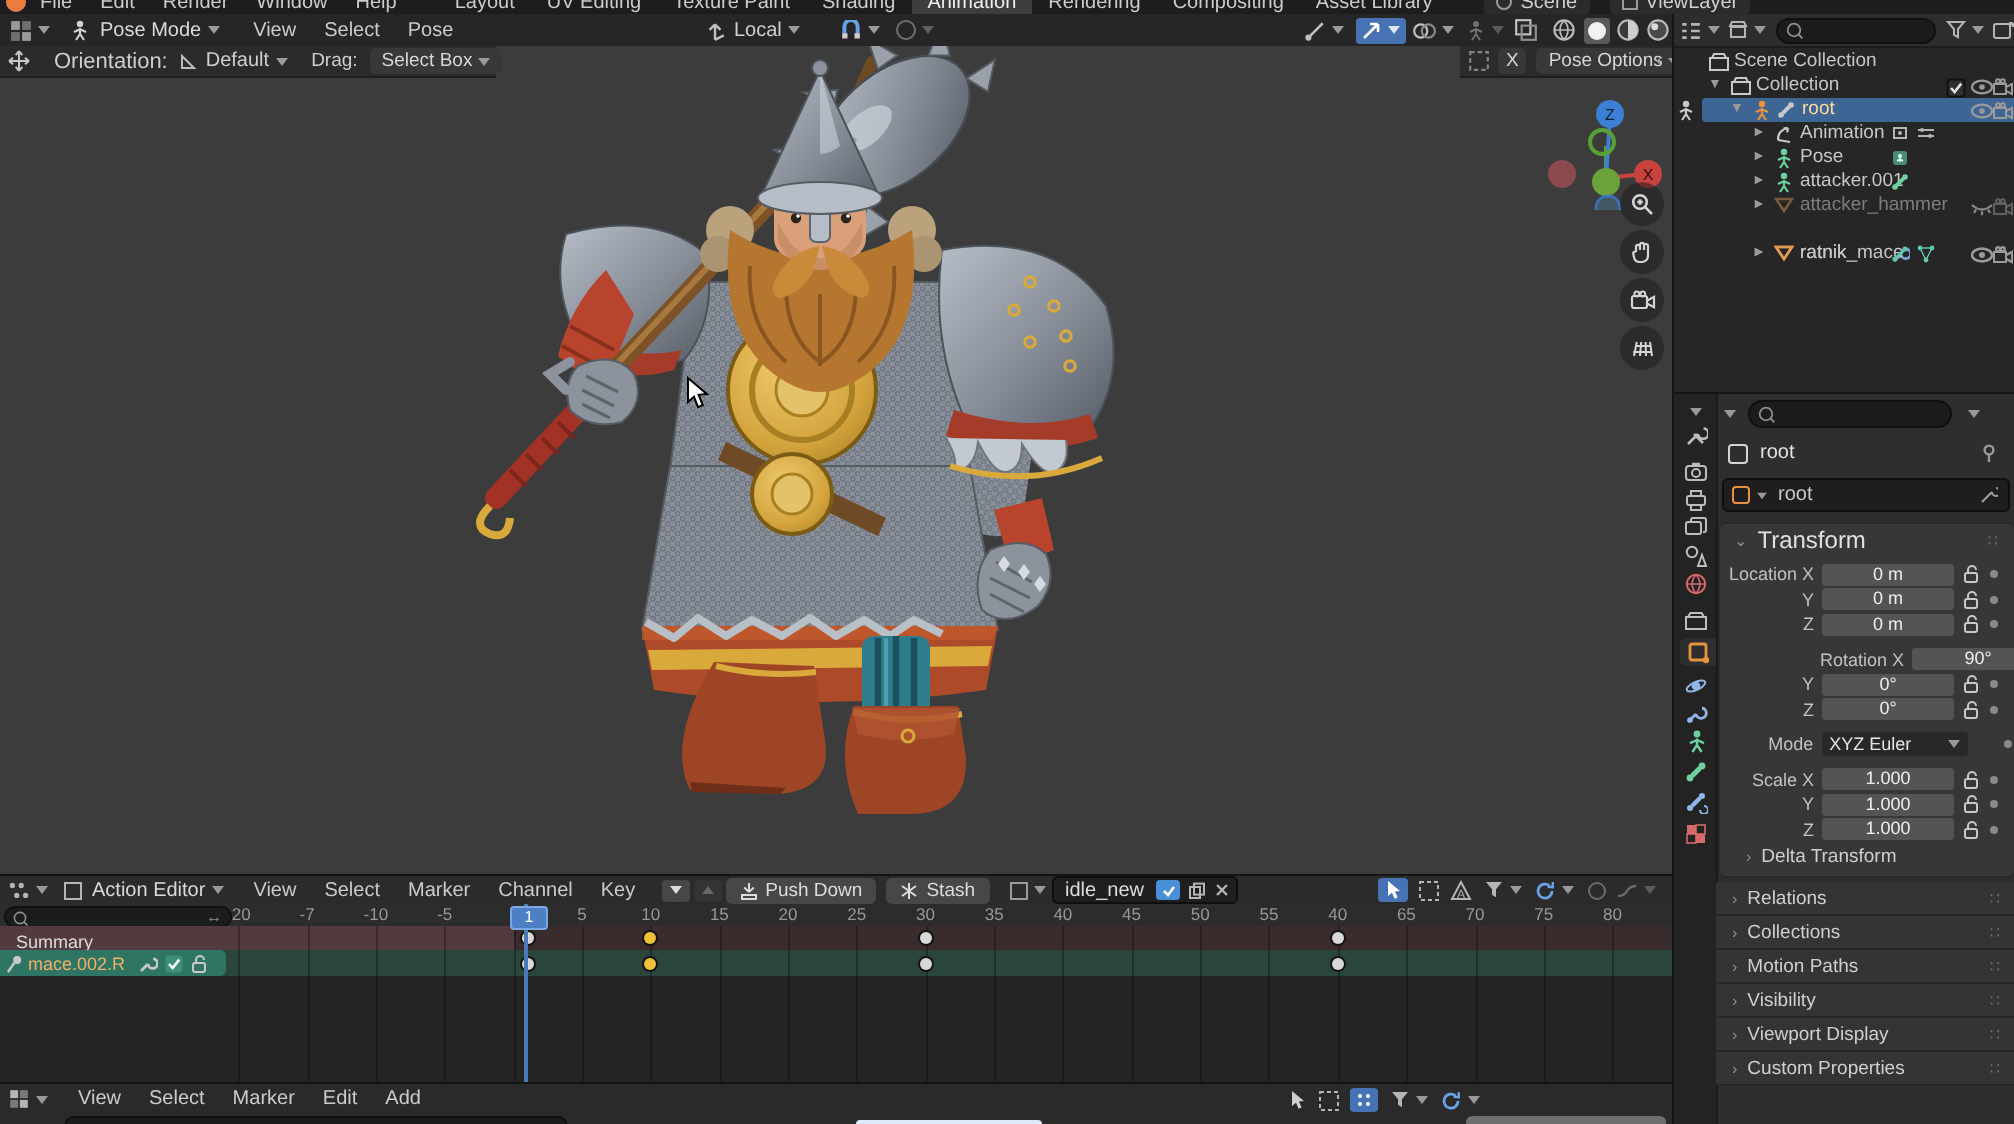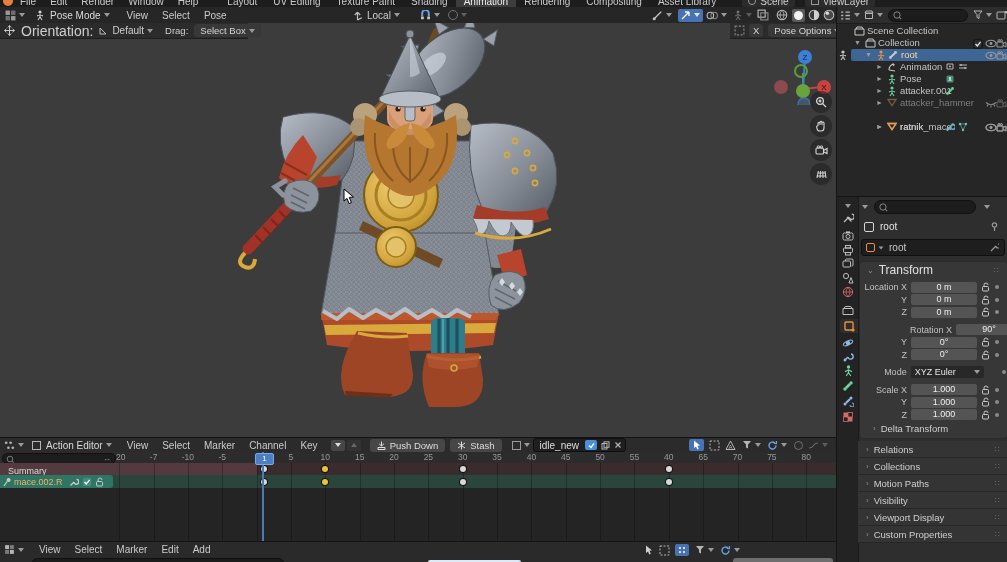--- a/index.html
+++ b/index.html
@@ -191,21 +191,21 @@
     </div>
 
     <div class="ab" style="left:0;top:16px;width:836px;height:414px;background:#3c3c3c;">
 
       <div class="ab f chip" style="left:0;top:0;width:248px;height:15px;border-bottom:1px solid #1e1e1e;">
         <span class="ico" style="margin-left:4px">
             <svg width="11" height="11" viewBox="0 0 10 10">
               <path d="M5 0.5 V9.5 M0.5 5 H9.5 M5 .5 l-1.5 1.8 M5 .5 l1.5 1.8 M.5 5 l1.8 -1.5 M.5 5 l1.8 1.5 M9.5 5 l-1.8 -1.5 M9.5 5 l-1.8 1.5 M5 9.5 l-1.5 -1.8 M5 9.5 l1.5 -1.8" stroke="#c9c9c9" stroke-width=".9" fill="none"></path>
             </svg>
           </span>
-        <span style="margin-left:6px;font-size:14px">Orientation:</span>
+        <span style="margin-left:12px;font-size:11px">Orientation:</span>
         <span class="ico" style="margin-left:5px">
             <svg width="10" height="10" viewBox="0 0 10 10">
               <path d="M2 8 L2 2 L8 8 Z" fill="none" stroke="#bbb"></path>
             </svg>
           </span>
         <span style="margin-left:4px">Default</span>
         <span class="caret"></span>
         <span style="margin-left:12px;font-size:9.5px">Drag:</span>
         <span class="ddbtn" style="margin-left:6px">
           <span>Select Box</span>
@@ -429,21 +429,21 @@
           <span class="menu">Marker</span>
           <span class="menu">Channel</span>
           <span class="menu">Key</span>
         </span>
       <span class="f r2" style="background:#474747;height:11px;padding:0 4px;margin-left:6px">
           <span class="caret" style="margin:0;border-top-color:#ddd"></span>
         </span>
       <span class="f r2" style="background:#3a3a3a;height:11px;padding:0 4px;margin-left:2px;opacity:.55">
           <span style="width:0;height:0;border-left:3px solid transparent;border-right:3px solid transparent;border-bottom:4px solid #9a9a9a;display:inline-block"></span>
         </span>
-      <span class="btn" style="margin-left:9px">
+      <span class="btn" style="margin-left:2px">
         <svg width="9" height="9" viewBox="0 0 9 9" style="margin-right:4px">
             <path d="M4.5 0.5 V5 M4.5 5 l-2.4 -2.2 M4.5 5 l2.4 -2.2 M1 6.5 h7 v2 h-7 Z" fill="none" stroke="#ddd" stroke-width="1"></path>
           </svg>
         <span>Push Down</span>
       </span>
       <span class="btn" style="margin-left:5px">
         <svg width="9" height="9" viewBox="0 0 9 9" style="margin-right:4px">
             <path d="M4.5 0.5 V8.5 M1 2 L8 7 M8 2 L1 7" stroke="#ddd" stroke-width="1"></path>
           </svg>
         <span>Stash</span>

